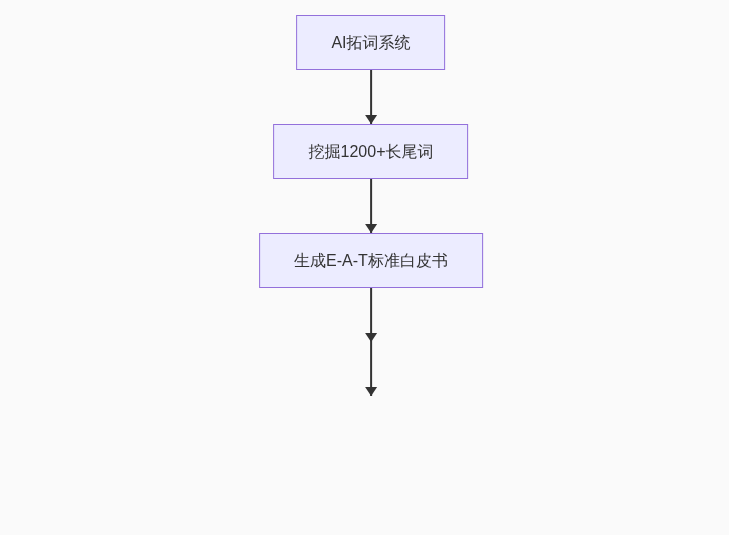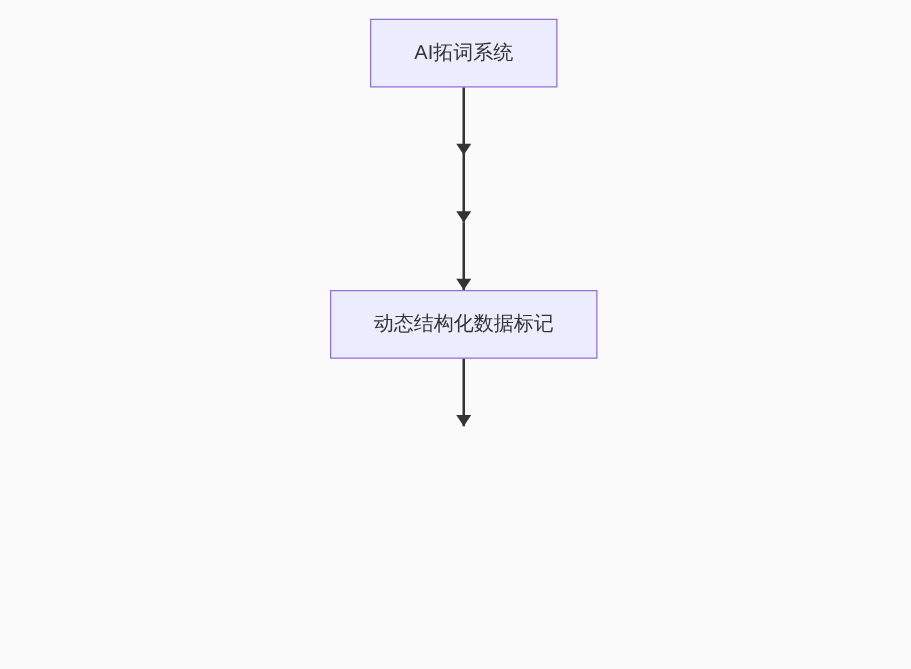--- a/index.html
+++ b/index.html
@@ -61,27 +61,30 @@
 
 <div class="canvas">
   <div class="flow">
 
     <div class="node">
       <span>AI拓词系统</span>
     </div>
 
     <div class="edge"></div>
 
-
-    <div class="edge"></div>
-
+    <div class="node">
+      <span>挖掘1200+长尾词</span>
+    </div>
 
     <div class="edge"></div>
 
     <div class="node">
-      <span>动态结构化数据标记</span>
+      <span>生成E-A-T标准白皮书</span>
     </div>
+
+    <div class="edge"></div>
+
 
     <div class="edge"></div>
 
 
   </div>
 </div>
 
 </body></html>

